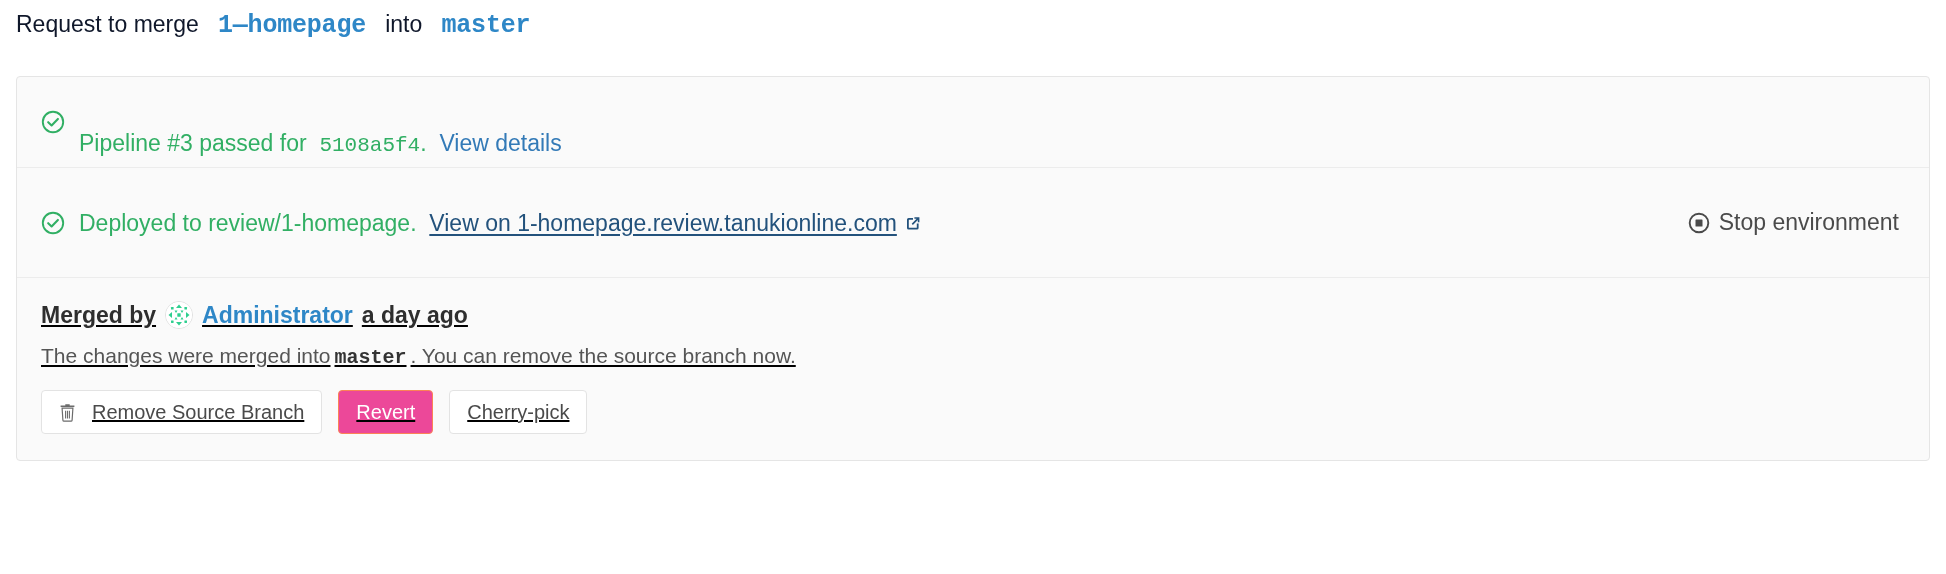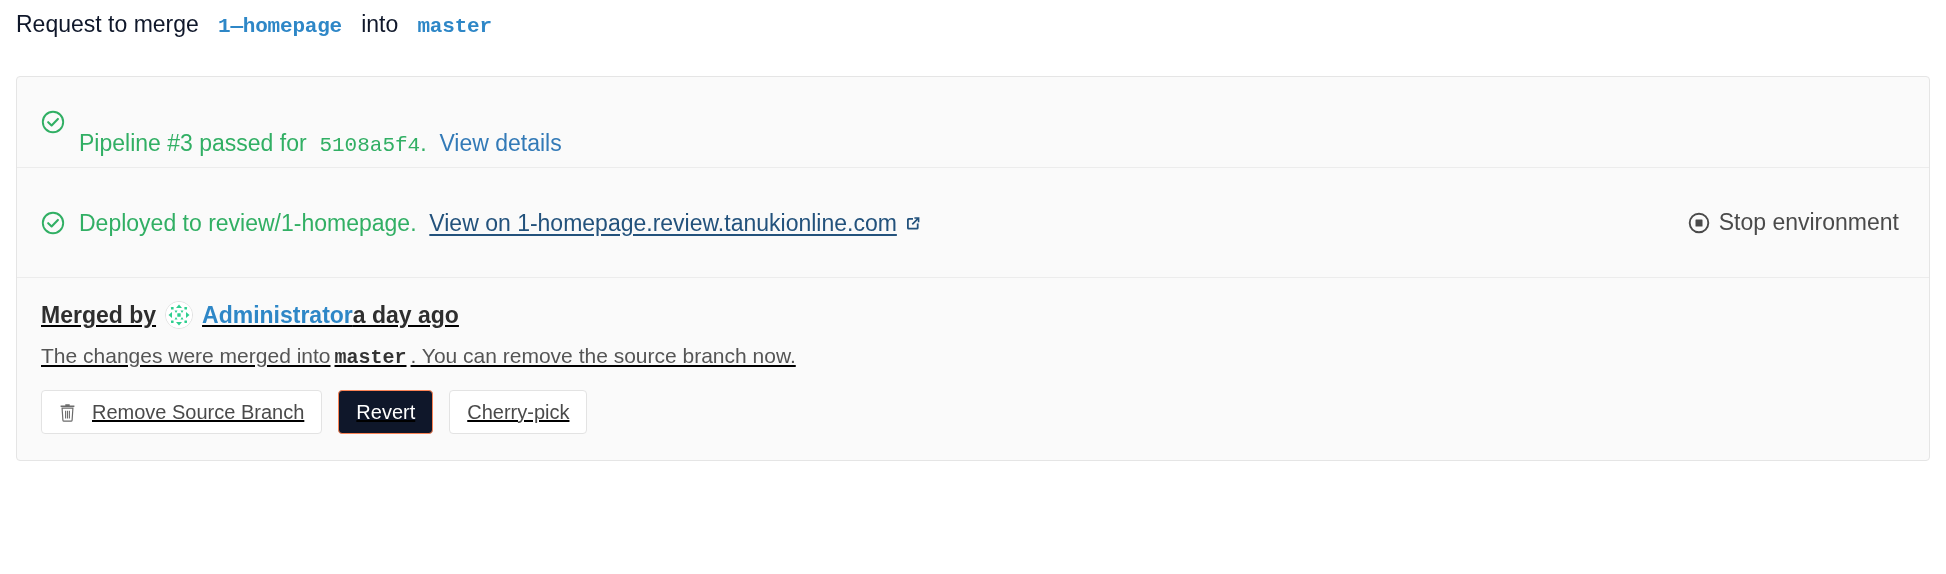--- a/index.html
+++ b/index.html
@@ -29,21 +29,21 @@
     line-height: 32px;
     color: #4a4a4a;
     white-space: nowrap;
   }
   .mr-header .plain {
     color: #0f172a;
   }
   .branch {
     font-family: "Liberation Mono", "DejaVu Sans Mono", monospace;
     font-weight: bold;
-    font-size: 21px;
+    font-size: 25px;
     color: #2e87c7;
     letter-spacing: -0.2px;
   }
 
   
   .widget {
     position: absolute;
     left: 16px;
     top: 76px;
     width: 1914px;
@@ -171,20 +171,21 @@
   .avatar svg { display:block; }
   .author-link {
     color: #2e87c7;
     font-weight: bold;
     text-decoration: none;
     cursor: pointer;
   }
   .merged-time {
     color: #2e2e2e;
     font-weight: bold;
+    margin-left: 9px;
   }
   .merged-desc {
     margin-top: 12px;
     font-size: 21px;
     line-height: 28px;
     color: #555555;
     white-space: nowrap;
   }
   .merged-desc .mono {
     font-family: "Liberation Mono", "DejaVu Sans Mono", monospace;
@@ -214,21 +215,21 @@
     cursor: pointer;
     user-select: none;
     white-space: nowrap;
   }
   .btn-default {
     background: #ffffff;
     border: 1px solid #e3e3e3;
     color: #4a4a4a;
   }
   .btn-danger {
-    background: #0f172a;
+    background: #ec4899;
     border: 1px solid #fb8355;
     color: #ffffff;
   }
   .trash-icon {
     width: 17px;
     height: 19px;
     display: inline-block;
     flex: none;
   }
 </style>

